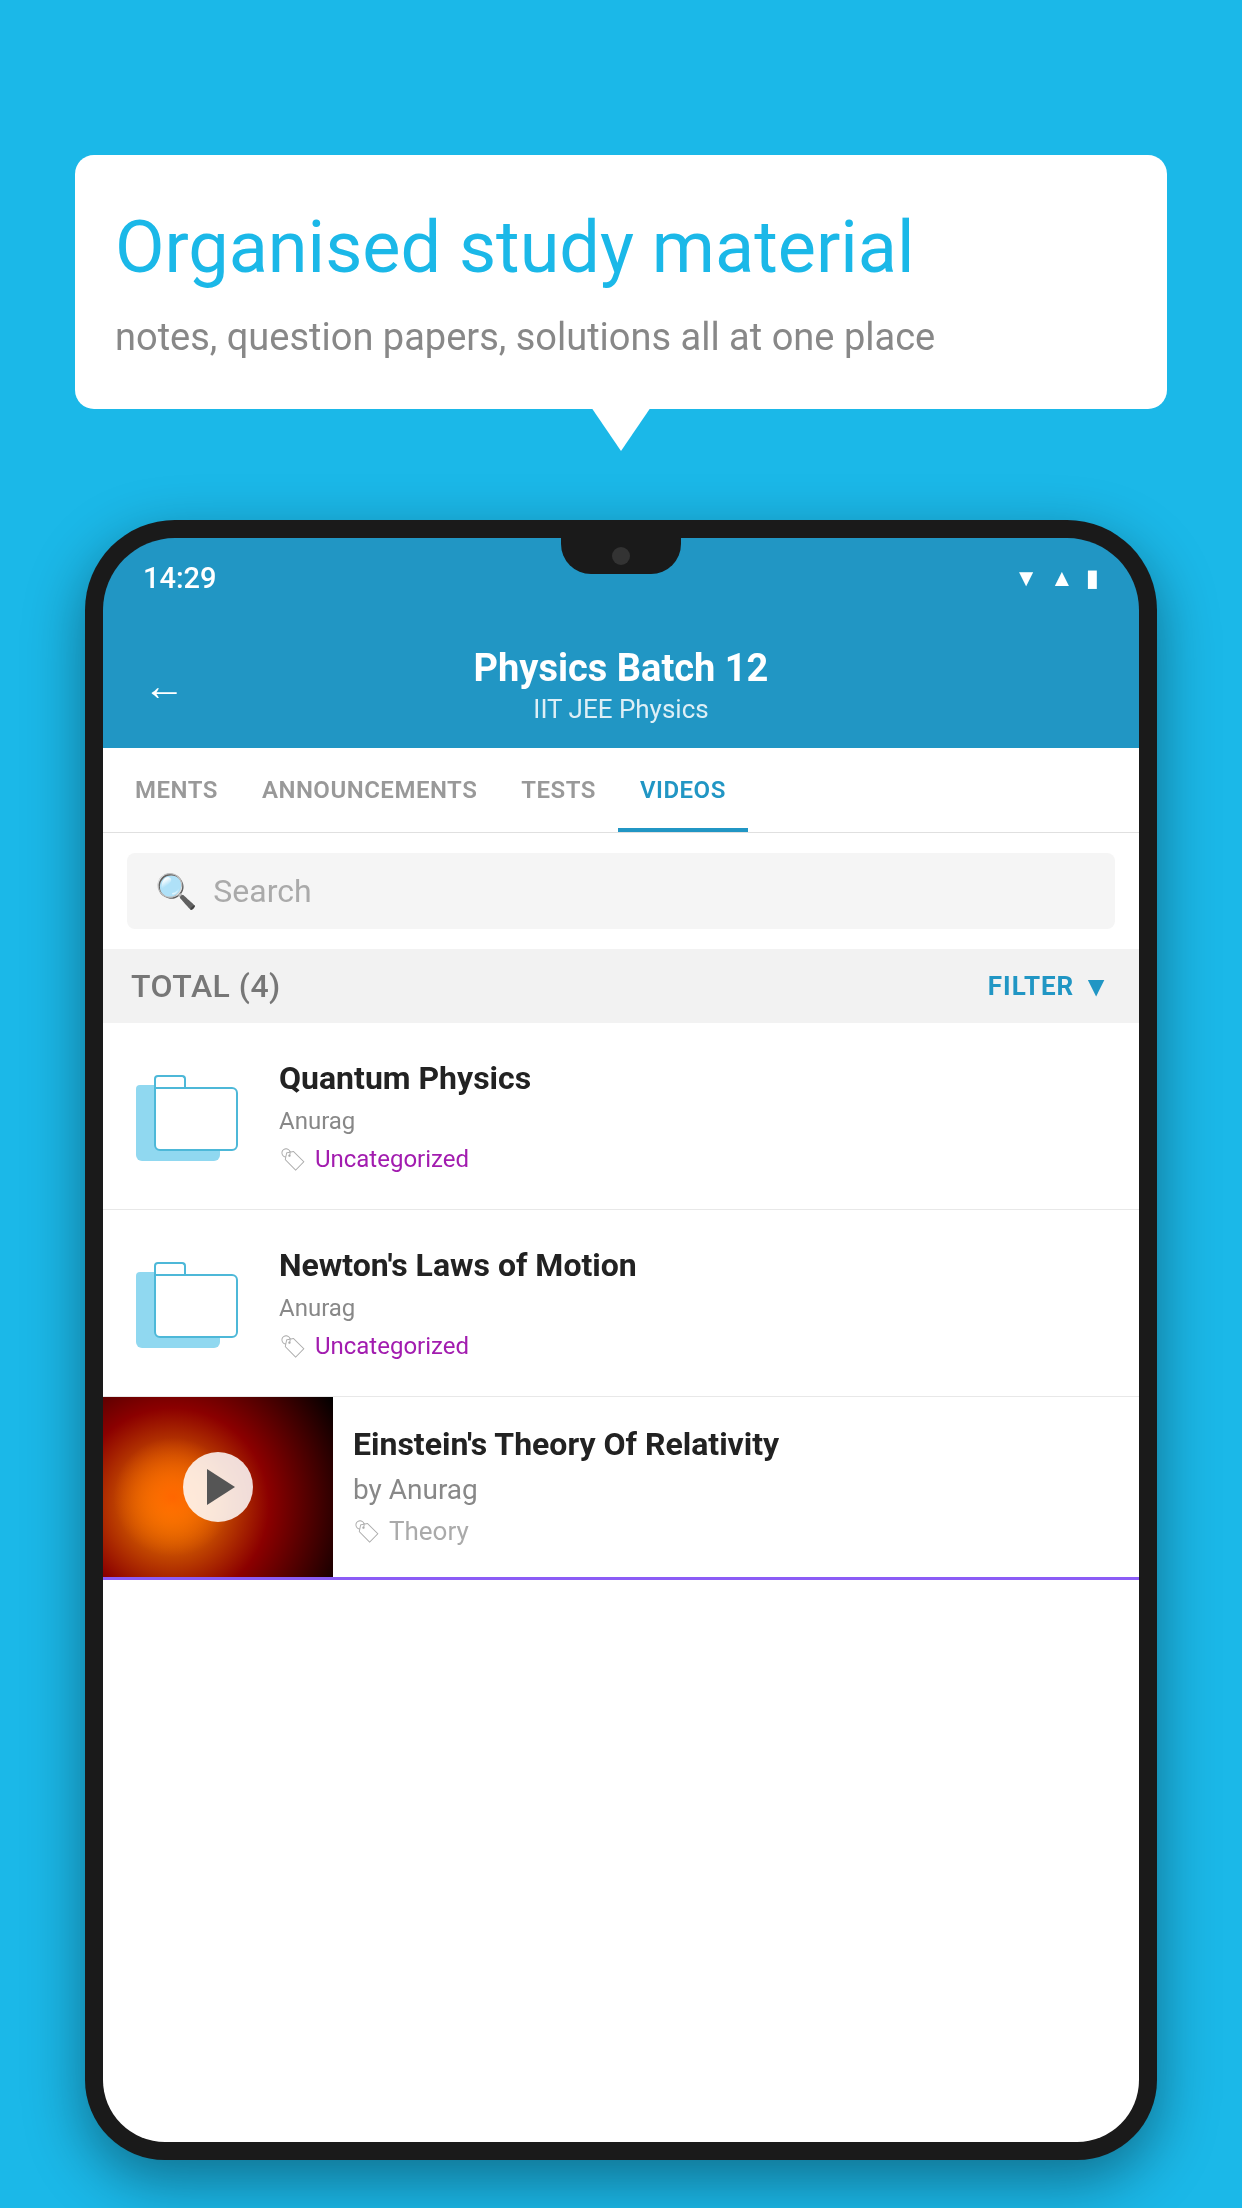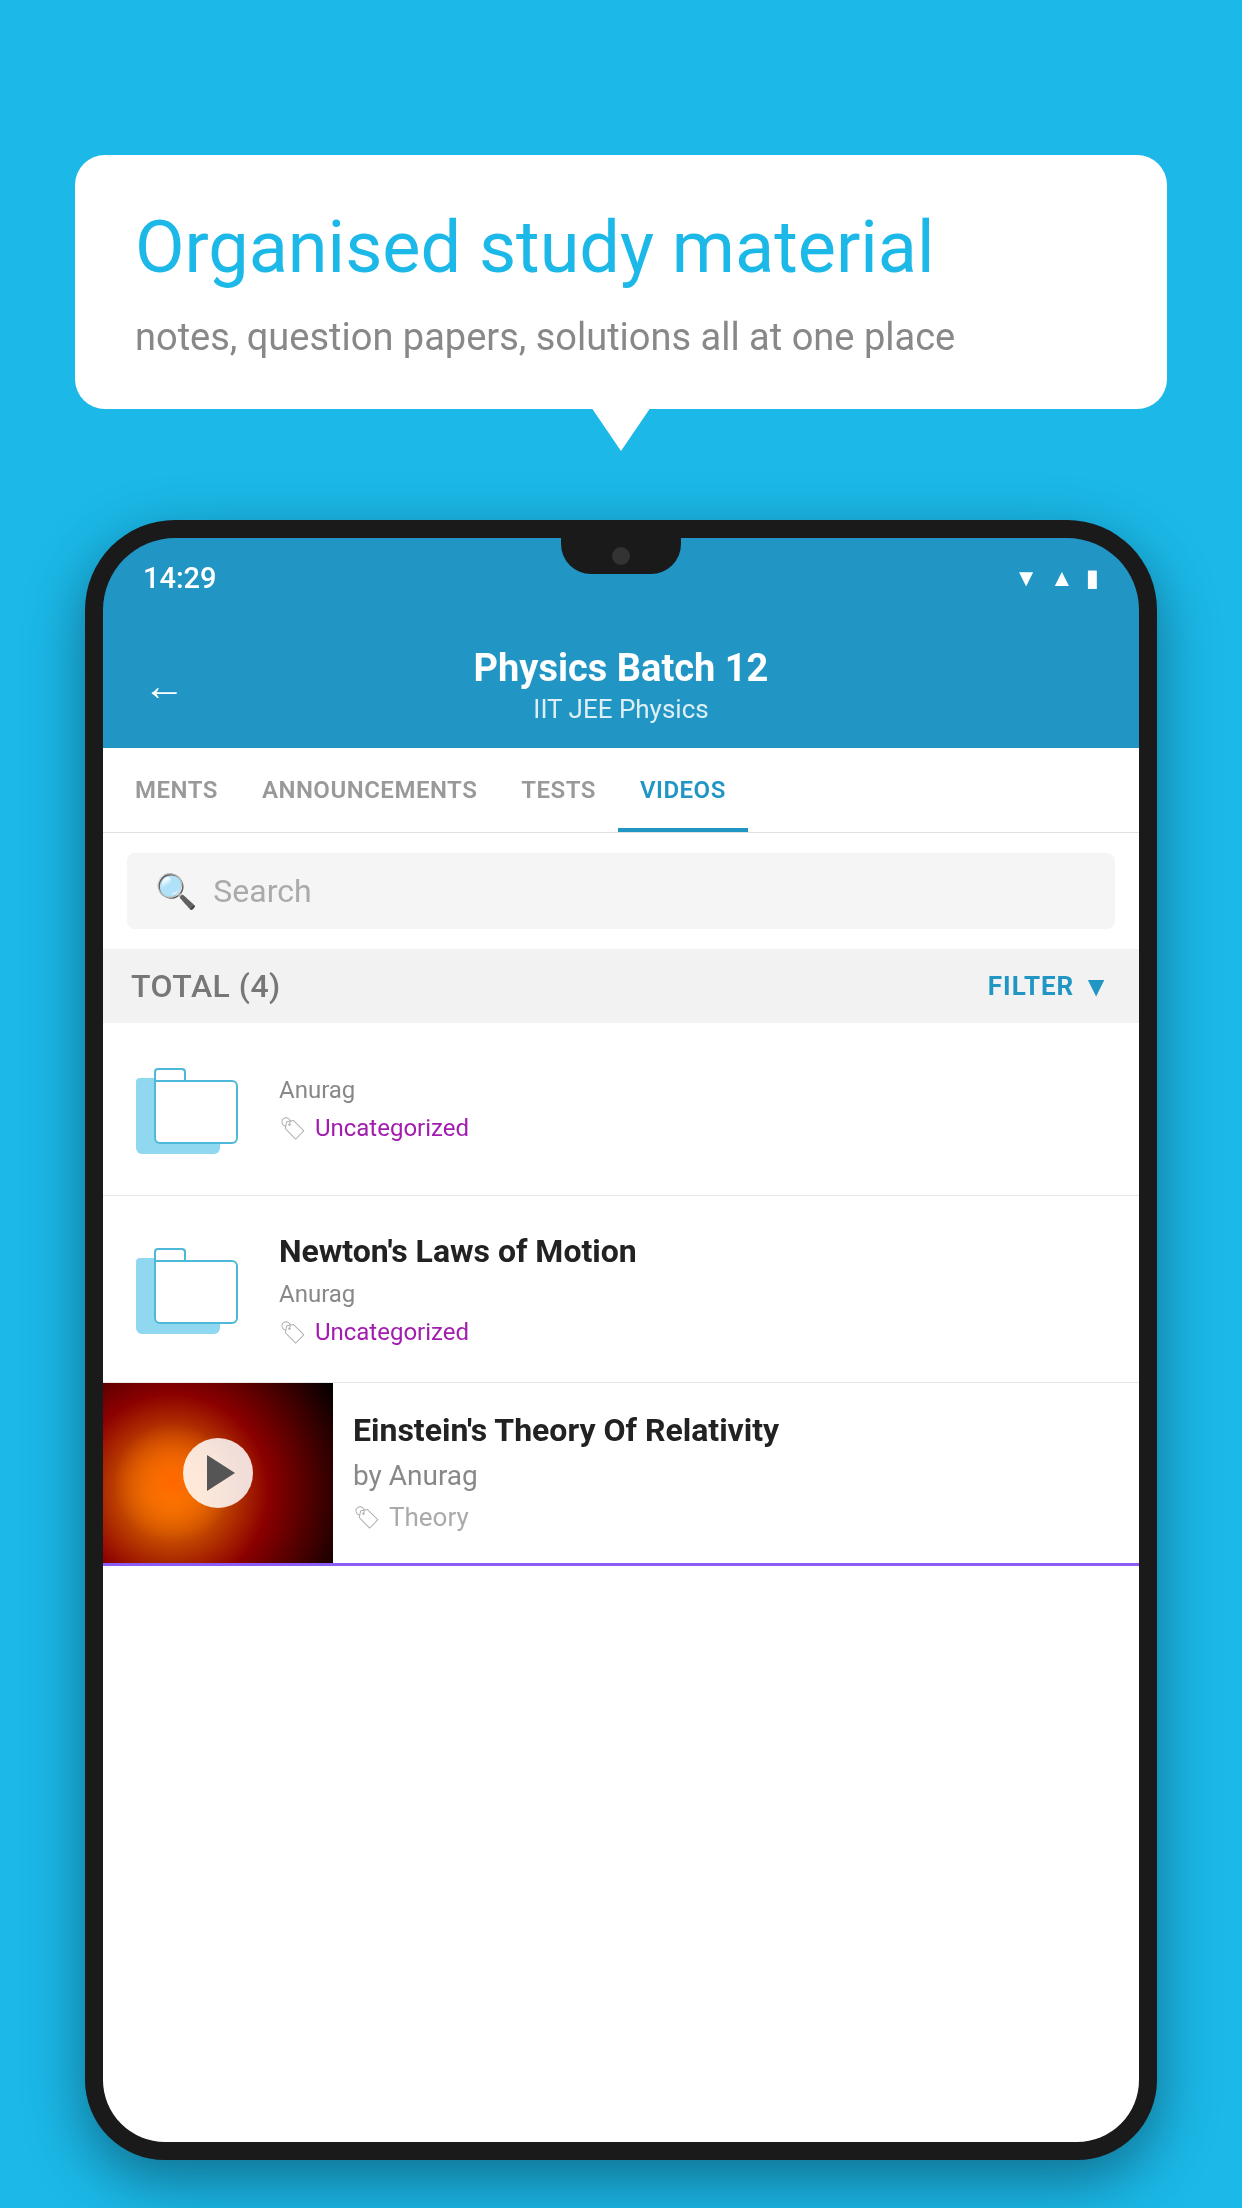--- a/index.html
+++ b/index.html
@@ -16,22 +16,22 @@
     
     .speech-bubble-container {
       position: absolute;
       top: 155px;
       left: 75px;
       right: 75px;
     }
 
     .speech-bubble {
       background: white;
-      border-radius: 30px;
-      padding: 50px 60px;
+      border-radius: 19px;
+      padding: 50px 40px;
       position: relative;
     }
 
     .speech-bubble::after {
       content: '';
       position: absolute;
       bottom: -42px;
       left: 50%;
       transform: translateX(-50%);
       width: 0;
@@ -513,20 +513,21 @@
         <div class="video-item">
           <div class="video-thumb">
             <div class="dual-folder">
               <div class="df-back-tab"></div>
               <div class="df-back"></div>
               <div class="df-front-tab"></div>
               <div class="df-front"></div>
             </div>
           </div>
           <div class="video-info">
+            <div class="video-title">Quantum Physics</div>
             <div class="video-author">Anurag</div>
             <div class="video-tag-row">
               <span class="tag-icon">🏷</span>
               <span class="video-tag">Uncategorized</span>
             </div>
           </div>
         </div>
 
         <div class="video-item">
           <div class="video-thumb">

